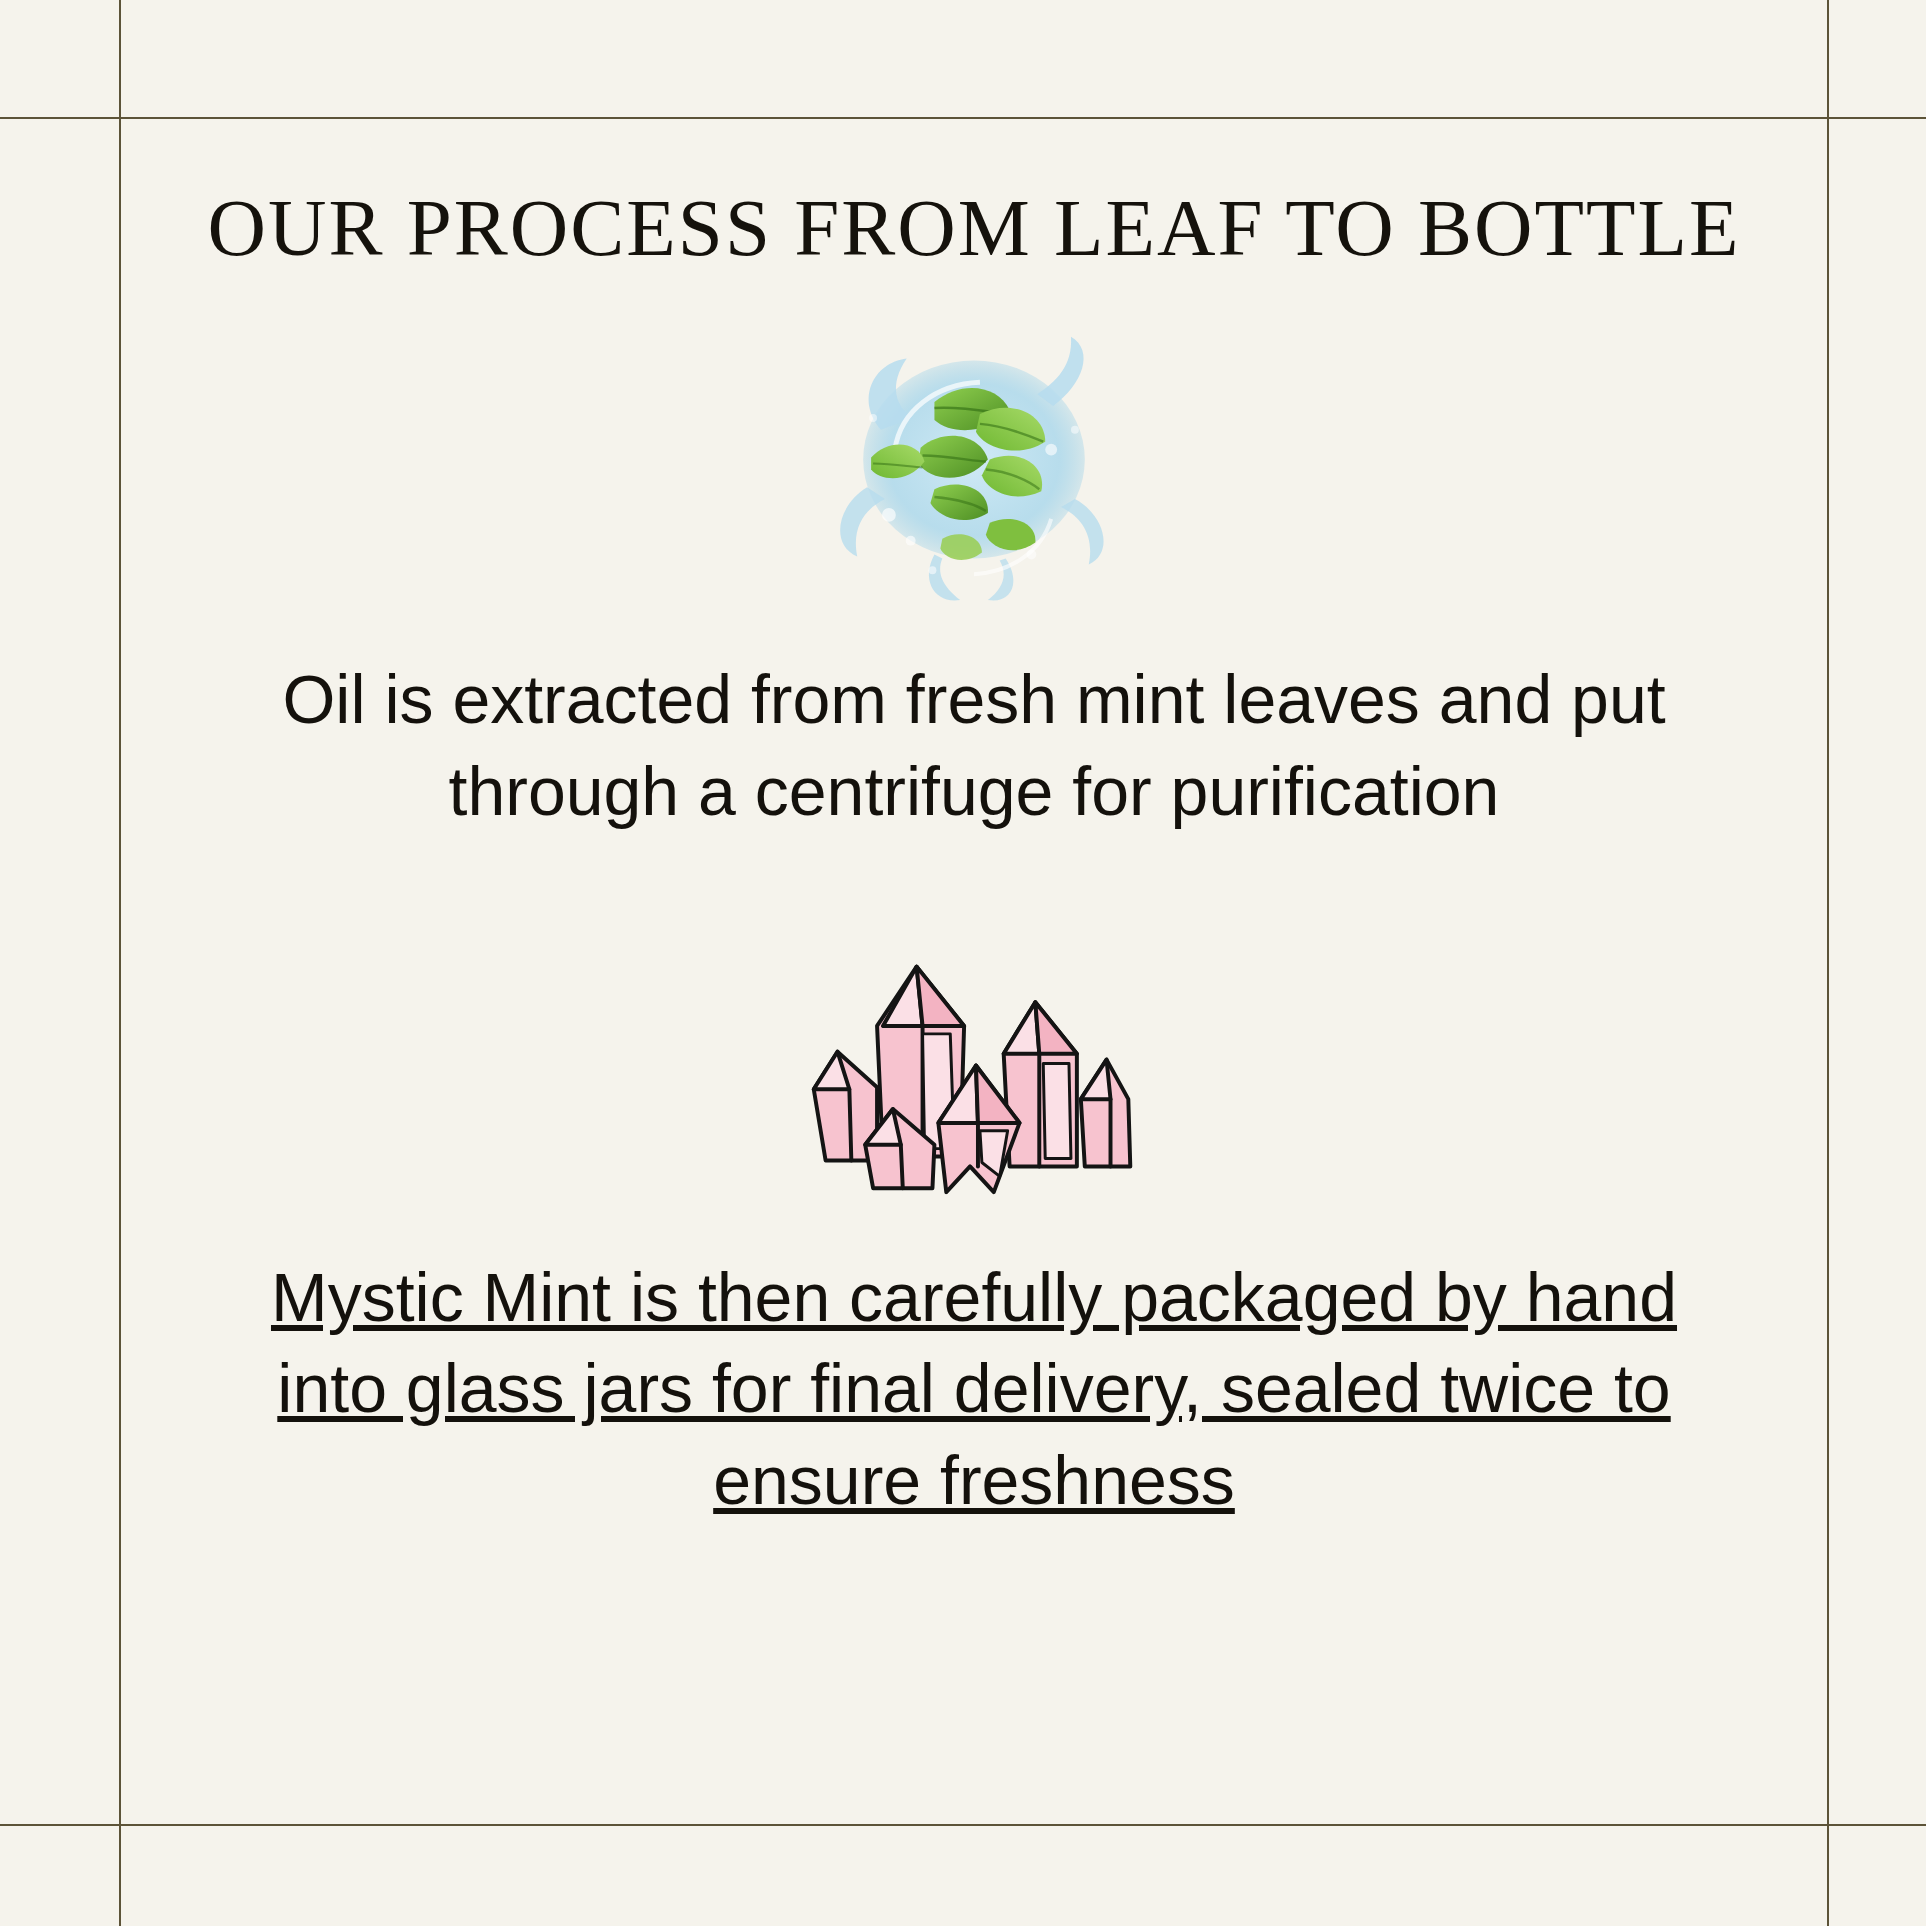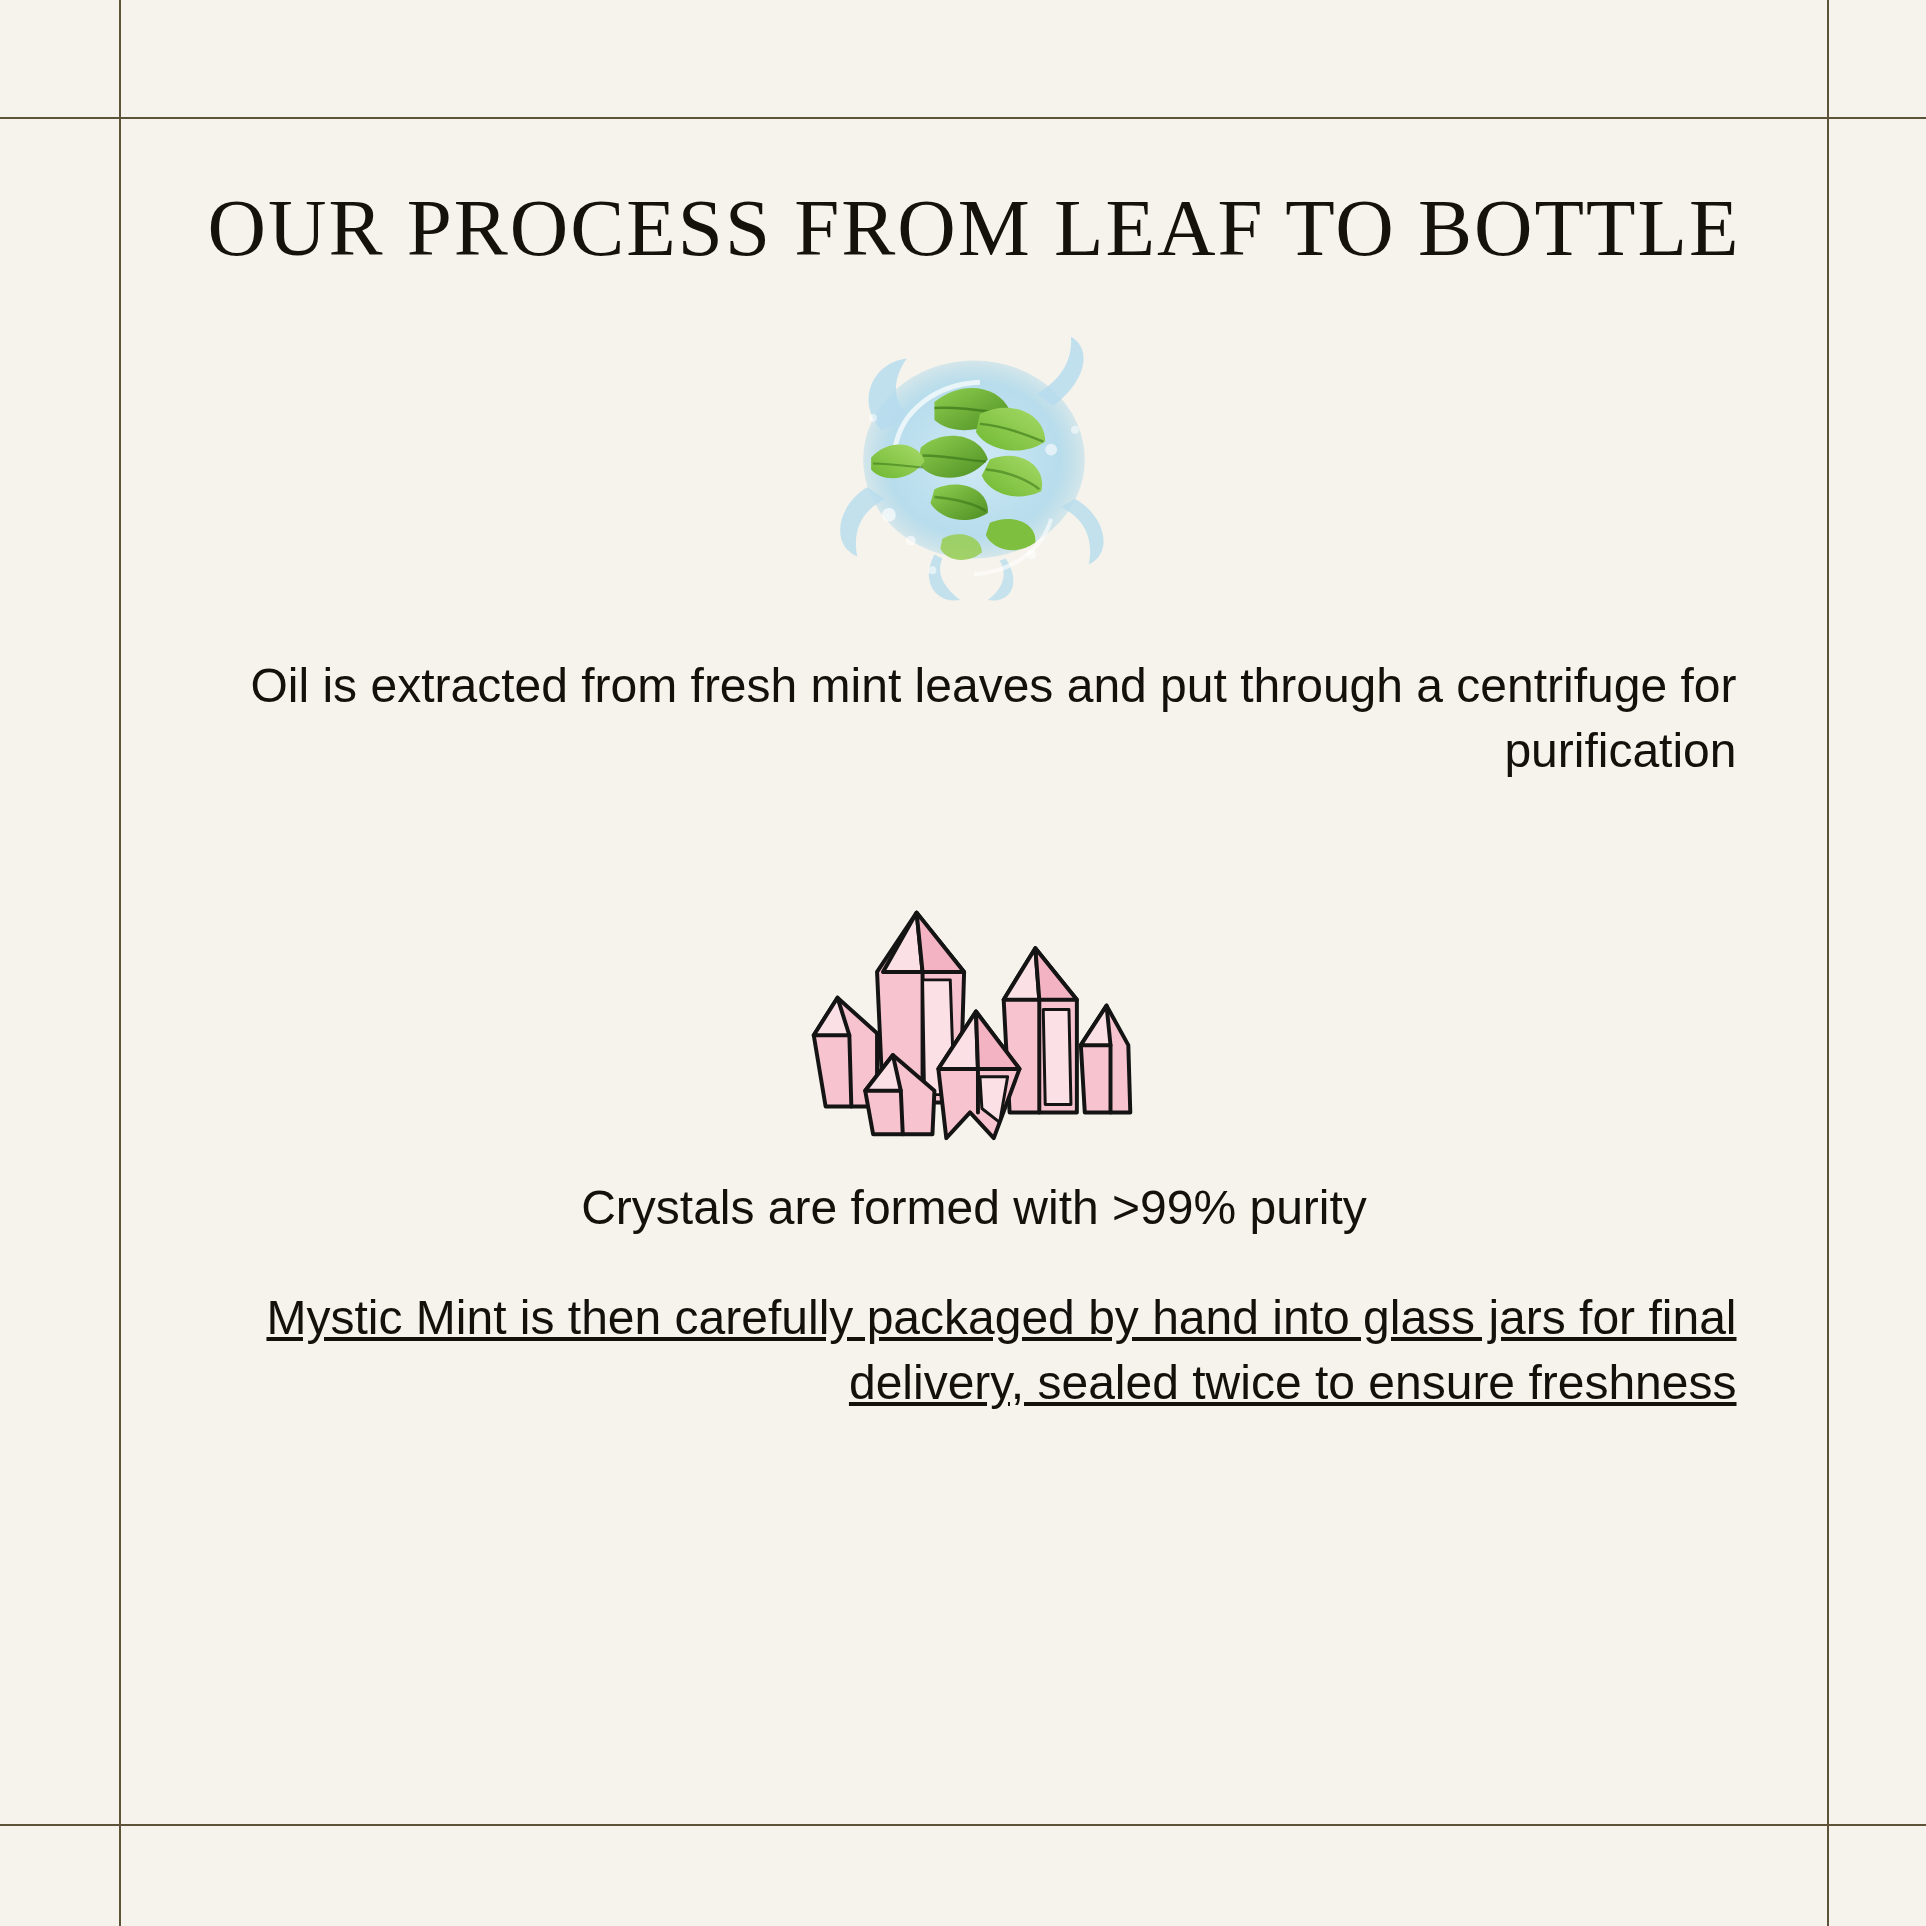--- a/index.html
+++ b/index.html
@@ -59,23 +59,23 @@
   }
   .art-mint {
     margin-top: 40px;
   }
   .art-crystals {
     margin-top: 2px;
   }
 
   .caption {
     font-family: "Liberation Sans", sans-serif;
-    font-size: 48px;
+    font-size: 68px;
     color: #14110c;
-    text-align: right;
+    text-align: center;
     line-height: 1.35;
     max-width: 1525px;
   }
   .caption-1 { margin-top: 46px; }
   .caption-2 { margin-top: 24px; }
   .caption-3 { margin-top: 46px; text-decoration: underline; }
 </style>
 </head>
 <body>
 
@@ -180,19 +180,18 @@
         <polygon points="212,228 256,286 214,286" fill="#f3b3c2"></polygon>
         <line x1="214" y1="286" x2="214" y2="330"></line>
         <polygon points="216,294 244,294 236,340 218,326" fill="#fbe0e6" stroke-width="3"></polygon>
 
         <polygon points="128,272 100,308 108,352 168,352 170,308" fill="#f7c3cf"></polygon>
         <polygon points="128,272 100,308 136,308" fill="#fbe0e6"></polygon>
         <line x1="136" y1="308" x2="138" y2="352"></line>
       </g>
     </svg>
 
-    <div class="caption caption-2">Crystals are formed with &gt;99% purity</div>
 
     <div class="caption caption-3">Mystic Mint is then carefully packaged by hand into glass jars for final delivery, sealed twice to ensure freshness</div>
 
   </div>
 </div>
 
 
 </body></html>

